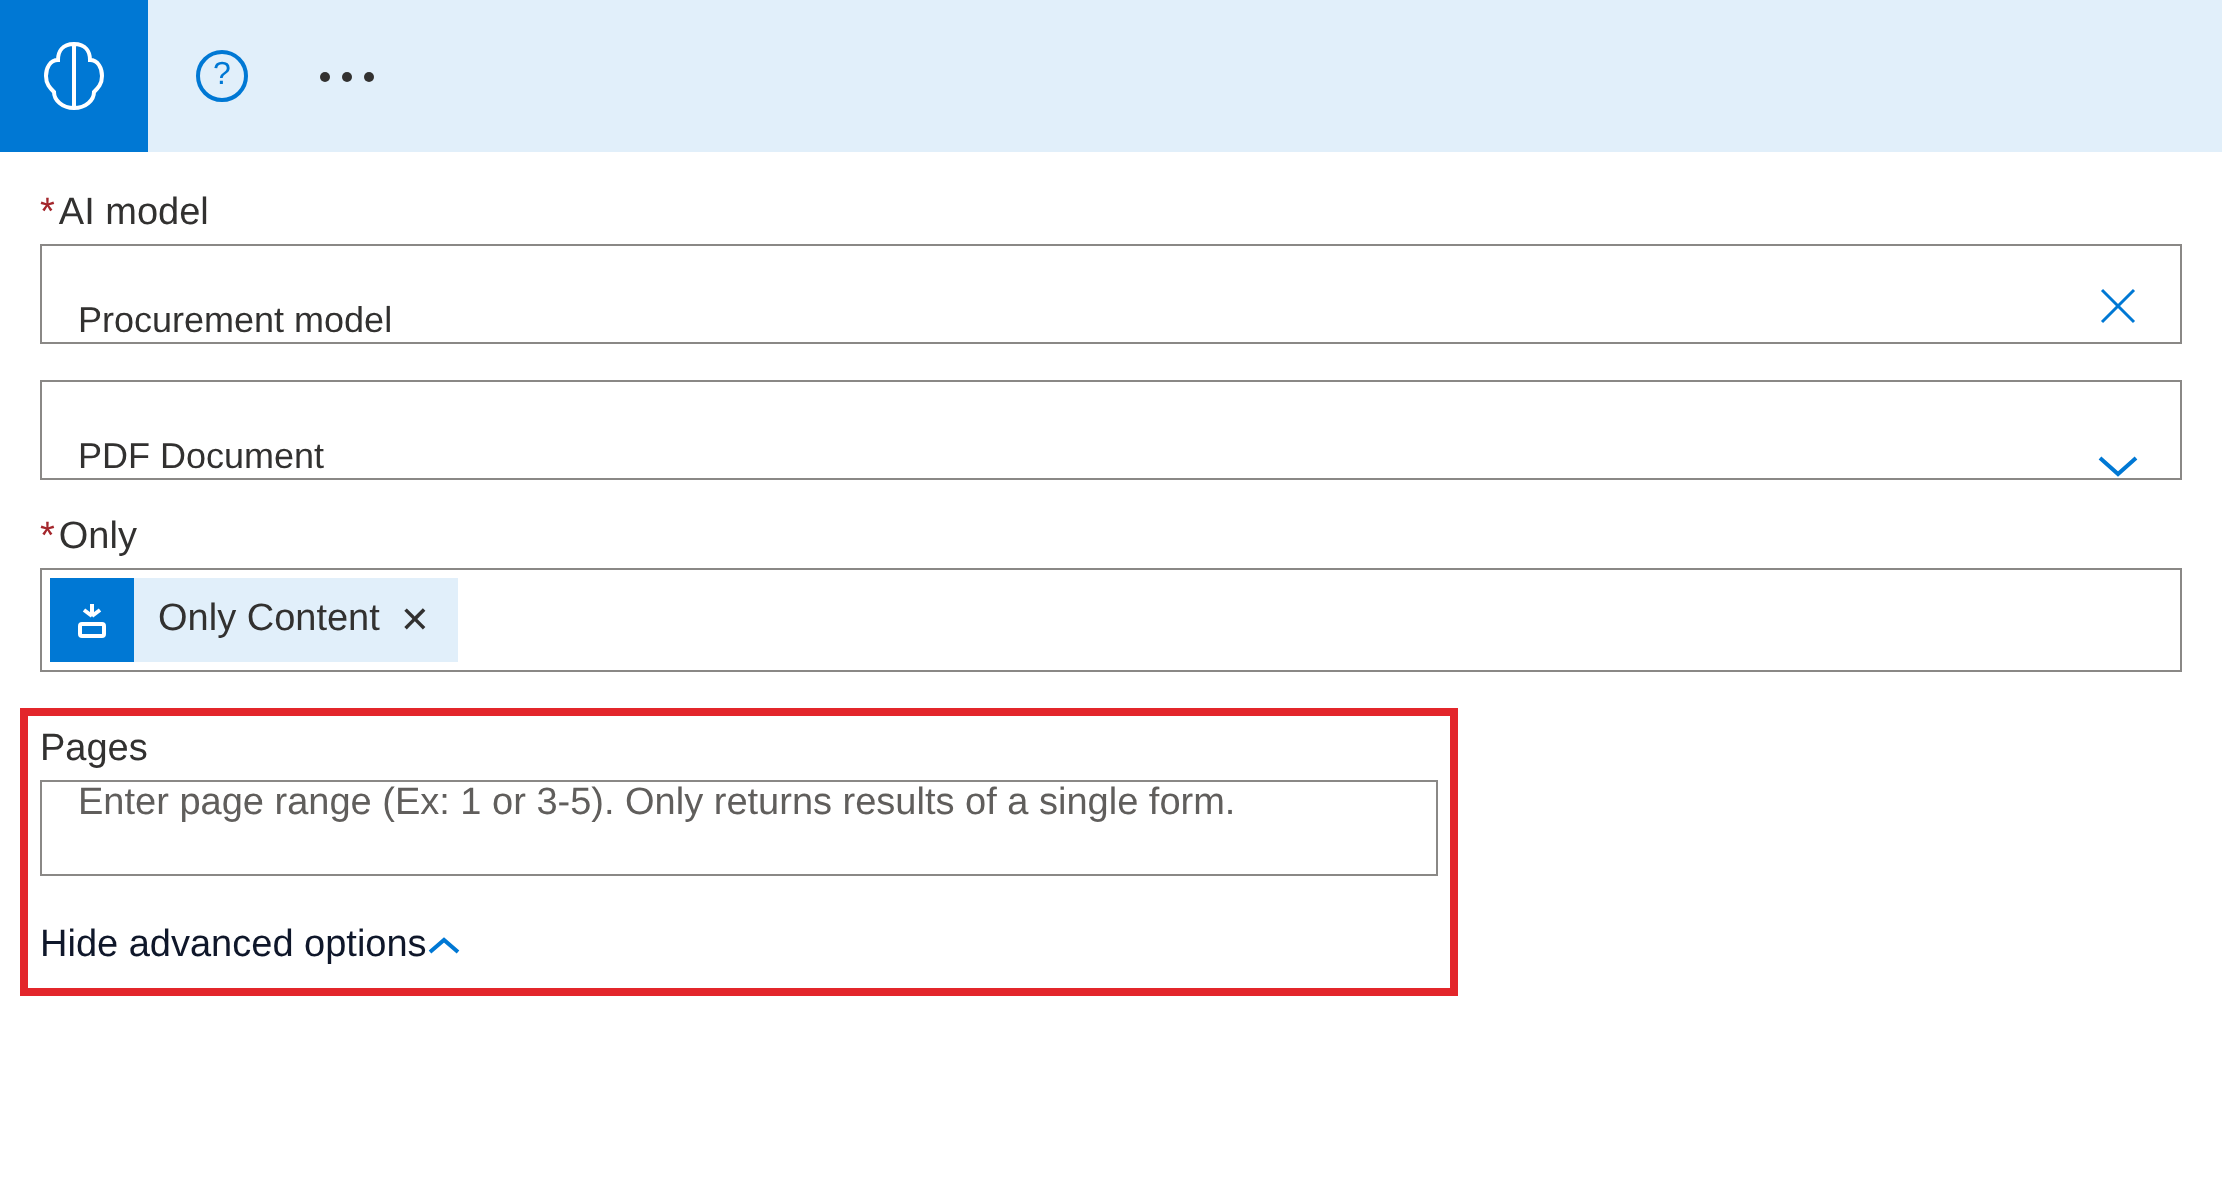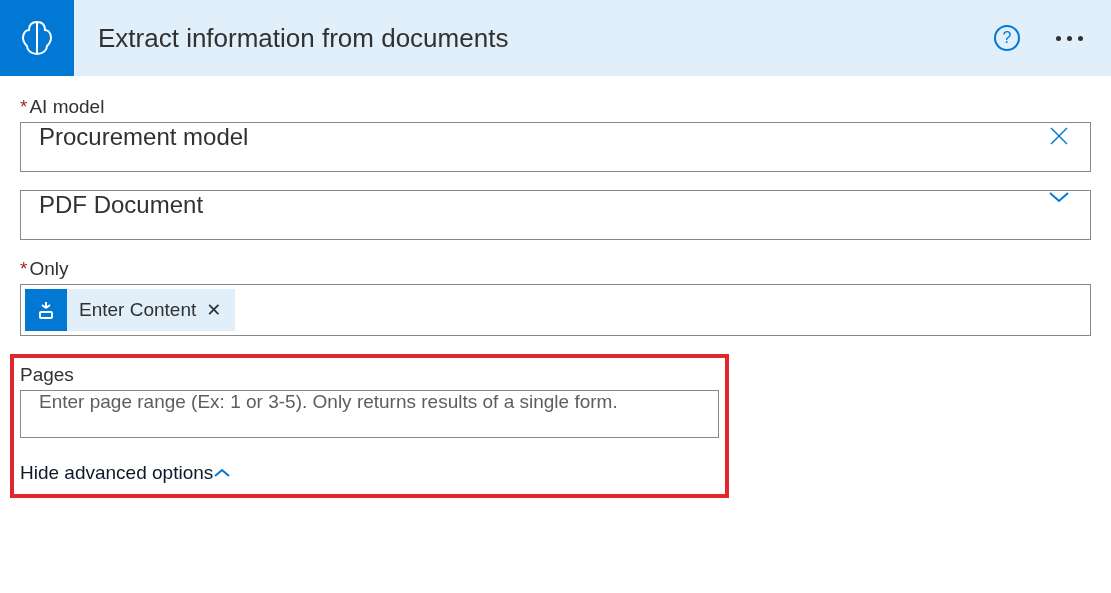--- a/index.html
+++ b/index.html
@@ -80,23 +80,23 @@
     }
     .required {
       color: #a4262c;
       margin-right: 2px;
     }
     .input-box {
       width: 100%;
       height: 50px;
       border: 1px solid #8a8886;
       display: flex;
-      align-items: flex-start;
+      align-items: flex-end;
       padding: 0 12px 0 18px;
-      font-size: 24px;
+      font-size: 18px;
       color: #323130;
       background: #fff;
       cursor: pointer;
     }
     .input-box .value {
       flex: 1;
     }
     .clear-x {
       color: #0078d4;
       font-size: 26px;
@@ -185,21 +185,20 @@
   </style>
 </head>
 <body>
 
 <div class="header">
   <div class="header-icon-box">
     <svg width="44" height="44" viewBox="0 0 44 44" fill="none" stroke="#fff" stroke-width="2">
       <path d="M22 6 C16 6 14 10 14 14 C10 14 8 18 8 22 C8 26 10 28 12 30 C12 34 16 38 22 38 C28 38 32 34 32 30 C34 28 36 26 36 22 C36 18 34 14 30 14 C30 10 28 6 22 6 Z M22 6 L22 38"></path>
     </svg>
   </div>
-  <div class="header-title">Extract information from documents</div>
   <div class="header-actions">
     <div class="help-icon" title="Help">?</div>
     <div class="more-icon" title="More options">
       <span></span>
         <span></span>
         <span></span>
     </div>
   </div>
 </div>
 
@@ -234,21 +233,21 @@
       <span class="required">*</span><span>Only</span>
     </label>
     <div class="token-box">
       <div class="token">
         <div class="token-icon">
           <svg width="24" height="24" viewBox="0 0 24 24" fill="none" stroke="#fff" stroke-width="2">
             <path d="M12 4 L12 10 M12 10 L8 7 M12 10 L16 7"></path>
             <rect x="6" y="14" width="12" height="6" rx="1"></rect>
           </svg>
         </div>
-        <span class="token-label">Enter Content</span>
+        <span class="token-label">Only Content</span>
         <span class="token-x" title="Remove">✕</span>
       </div>
     </div>
   </div>
 
   <div class="highlight-box">
     <label class="pages-label">Pages</label>
     <div class="pages-input">
       <span class="placeholder">Enter page range (Ex: 1 or 3-5). Only returns results of a single form.</span>
     </div>

